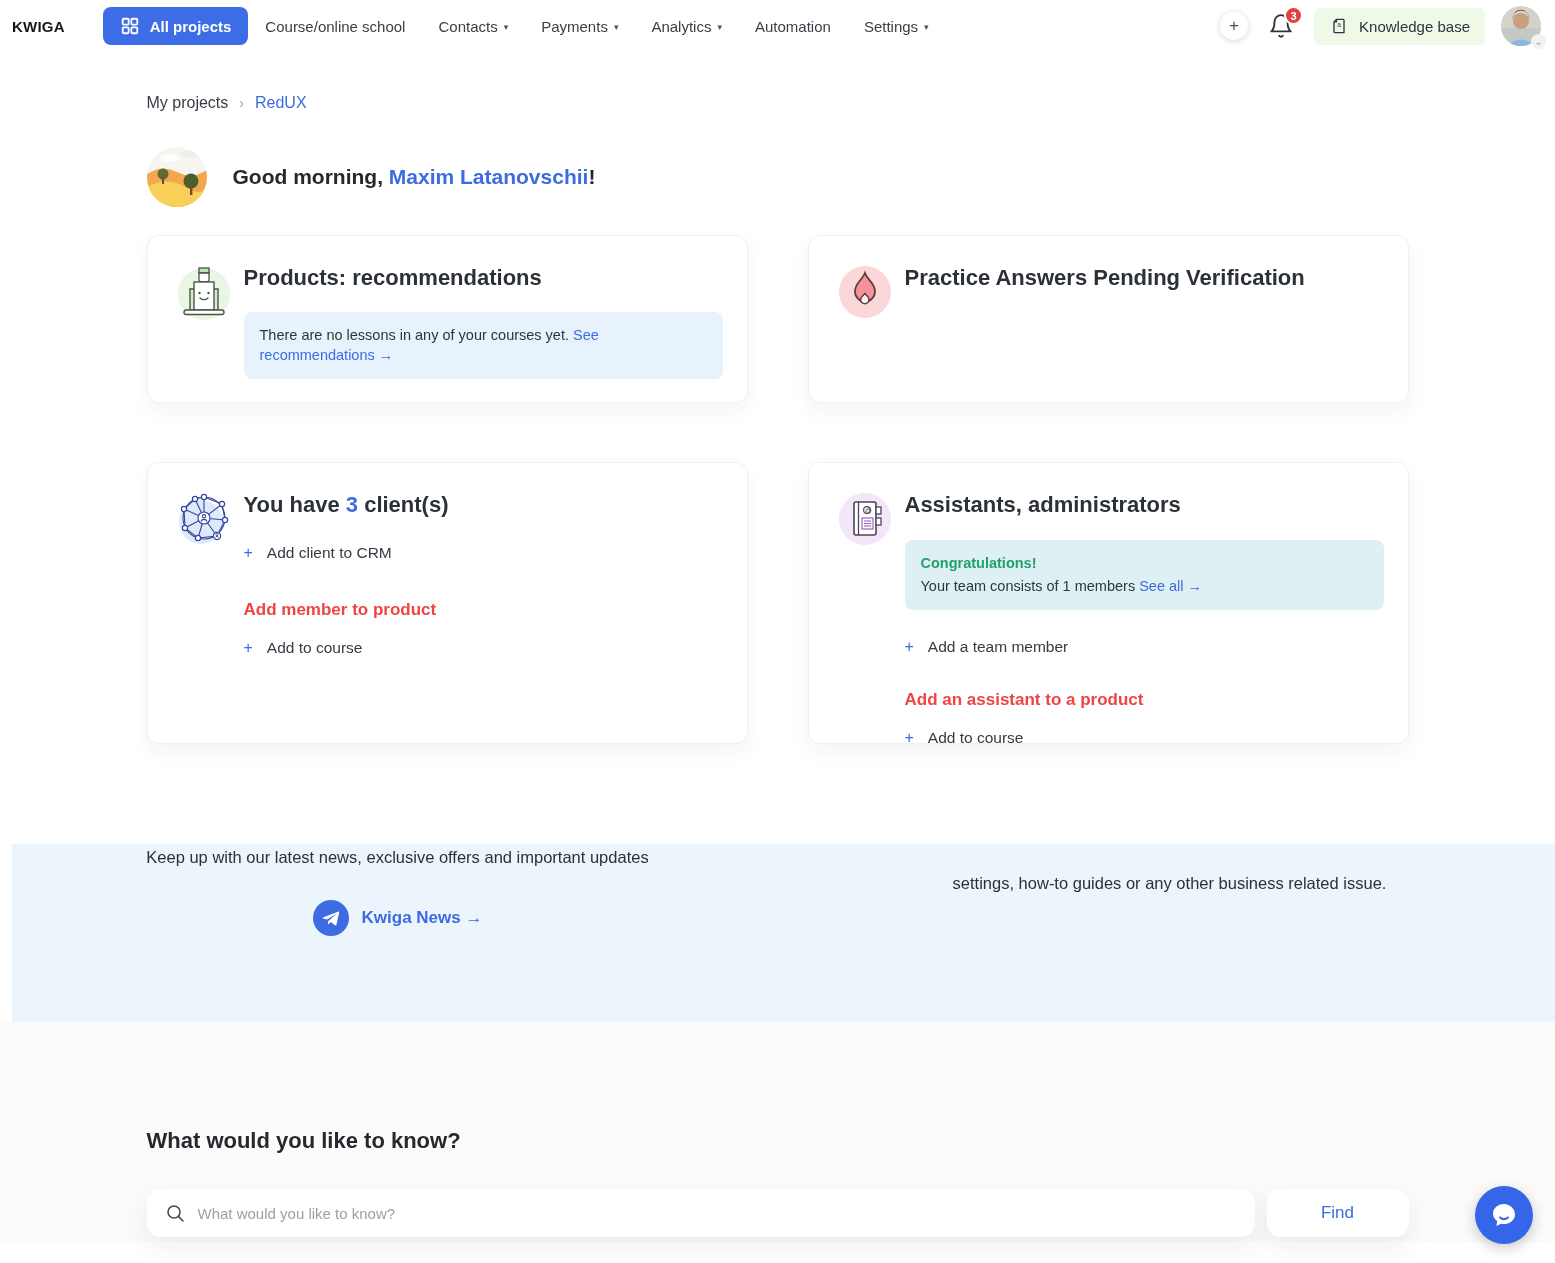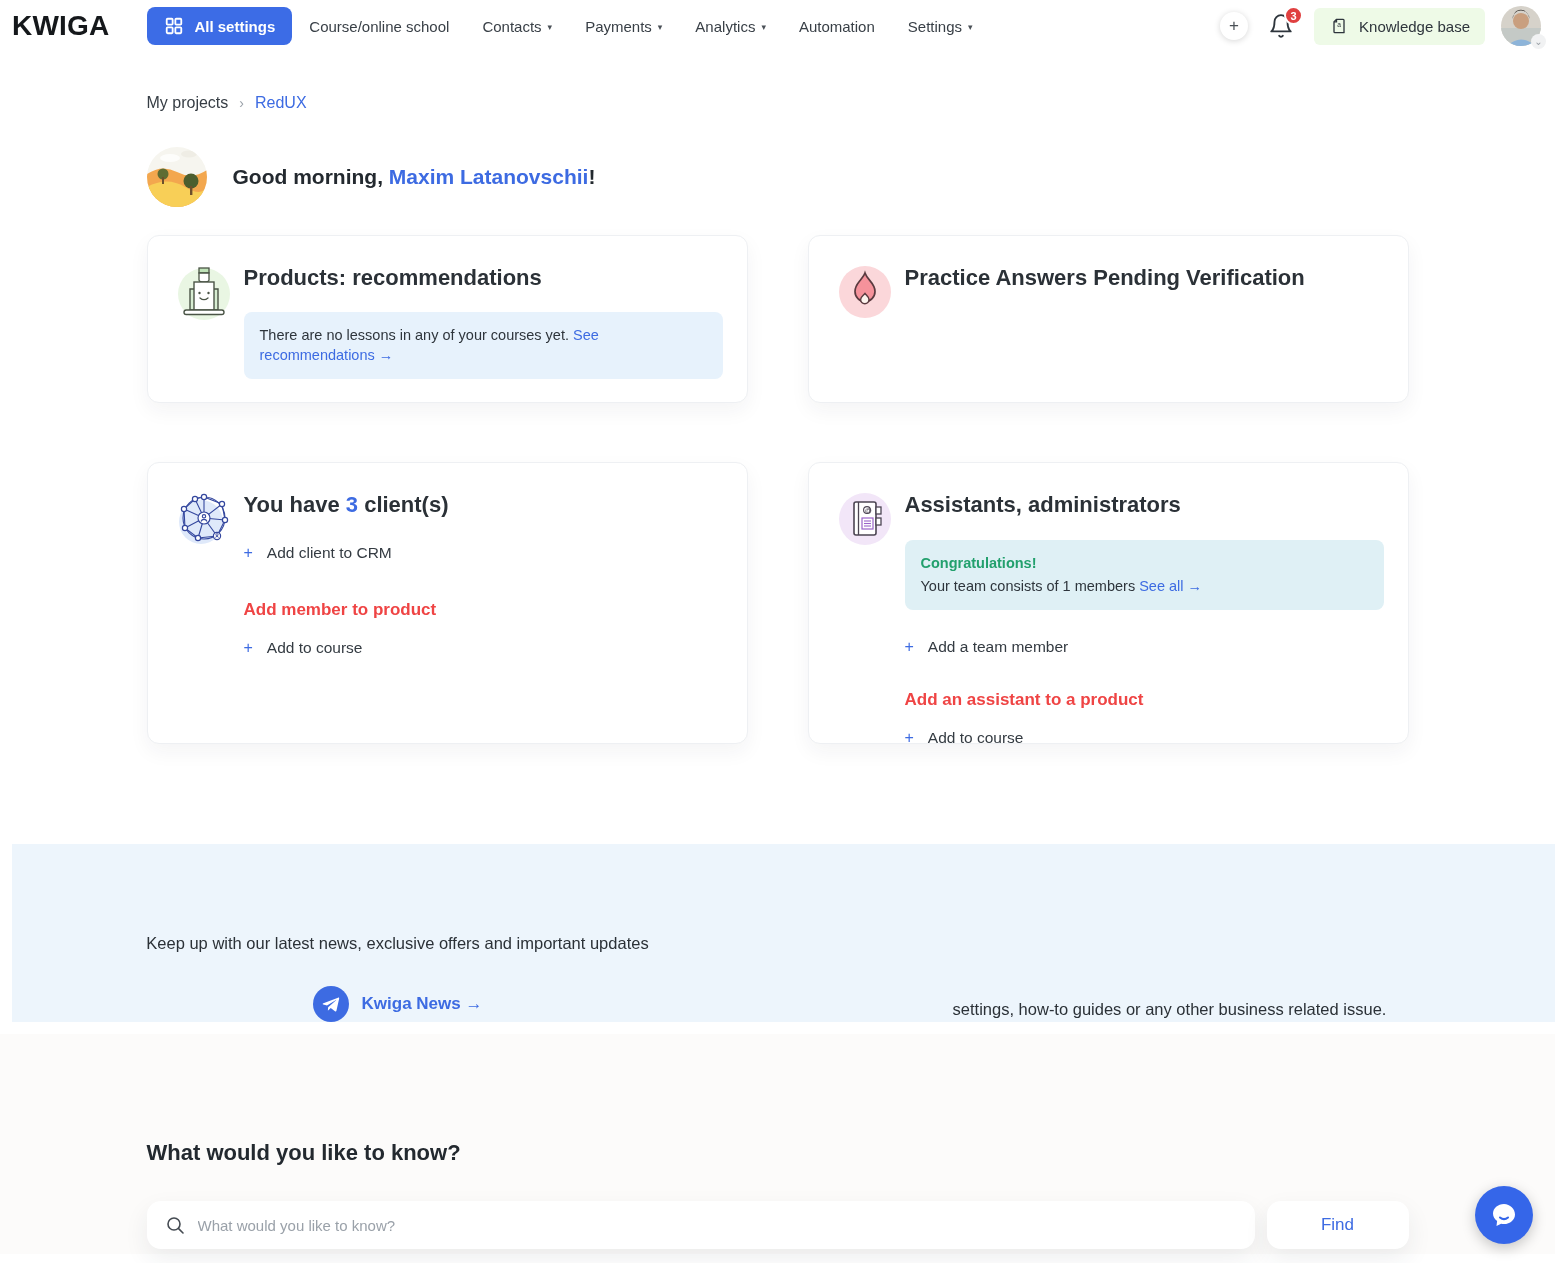--- a/index.html
+++ b/index.html
@@ -12,21 +12,21 @@
   }
   
   .topbar {
     height: 52px;
     display: flex;
     align-items: center;
     padding: 0 14px 0 10px;
     background: #fff;
   }
   .logo {
-    font-size: 28px;
+    font-size: 15px;
     font-weight: 800;
     letter-spacing: 0.2px;
     color: #15181b;
     margin-left: 2px;
     cursor: pointer;
   }
   .all-solutions {
     margin-left: 38px;
     display: flex;
     align-items: center;
@@ -80,21 +80,21 @@
   .avatar { width: 40px; height: 40px; border-radius: 50%; position: relative; cursor: pointer; }
   .avatar svg { display: block; }
   .avatar-chevron {
     position: absolute; bottom: -3px; right: -5px;
     width: 15px; height: 15px; border-radius: 50%;
     background: #f1f2f3; color: #9aa0a6;
     font-size: 10px; line-height: 11px;
     display: flex; align-items: center; justify-content: center;
   }
   
-  .container { width: 1262px; margin: 12px auto; }
+  .container { width: 1262px; margin: 0 auto; }
   .breadcrumb { margin-top: 42px; display: flex; align-items: center; gap: 11px; font-size: 16px; color: #363d44; }
   .breadcrumb .sep { color: #9aa1a9; font-size: 14px; }
   .bc-current { color: #3d6be2; cursor: pointer; }
   .bc-root { cursor: pointer; }
   .greeting { margin-top: 35px; display: flex; align-items: center; gap: 26px; }
   .greeting-text { font-size: 21px; font-weight: 700; color: #23292f; }
   .greeting-name { color: #3d6be2; }
   .cards-grid {
     margin-top: 28px;
     display: grid;
@@ -147,21 +147,21 @@
   .congrats-title { color: #22a06d; font-weight: 700; }
   .congrats-line { color: #2e353c; }
   .add-row.after-box { margin-top: 28px; }
   .card-subtitle.assist { margin-top: 34px; }
   
   .band {
     margin-top: 100px;
     background: #edf5fc;
     height: 178px;
     display: flex;
-    align-items: flex-end;
+    align-items: flex-start;
     margin-left: 12px;
   }
   .band-half {
     flex: 1;
     display: flex; flex-direction: column;
     align-items: center; justify-content: center;
     gap: 30px;
   }
   .band-divider { width: 1px; background: #d9e2eb; margin: 26px 0; }
   .band-text { font-size: 16.5px; color: #2b3137; text-align: center; line-height: 1.6; }
@@ -214,21 +214,21 @@
 
   <button class="all-solutions">
     <span style="display:flex;">
       <svg width="20" height="20" viewBox="0 0 22 22" fill="none" stroke="#ffffff" stroke-width="2">
         <rect x="3" y="3" width="6.5" height="6.5" rx="1"></rect>
         <rect x="12.5" y="3" width="6.5" height="6.5" rx="1"></rect>
         <rect x="3" y="12.5" width="6.5" height="6.5" rx="1"></rect>
         <rect x="12.5" y="12.5" width="6.5" height="6.5" rx="1"></rect>
       </svg>
     </span>
-    <span>All settings</span>
+    <span>All projects</span>
   </button>
 
   <nav class="mainnav">
     <div class="nav-item">
       <span>Course/online school</span>
     </div>
     <div class="nav-item">
       <span>Contacts</span>
       <span class="caret">▾</span>
     </div>

